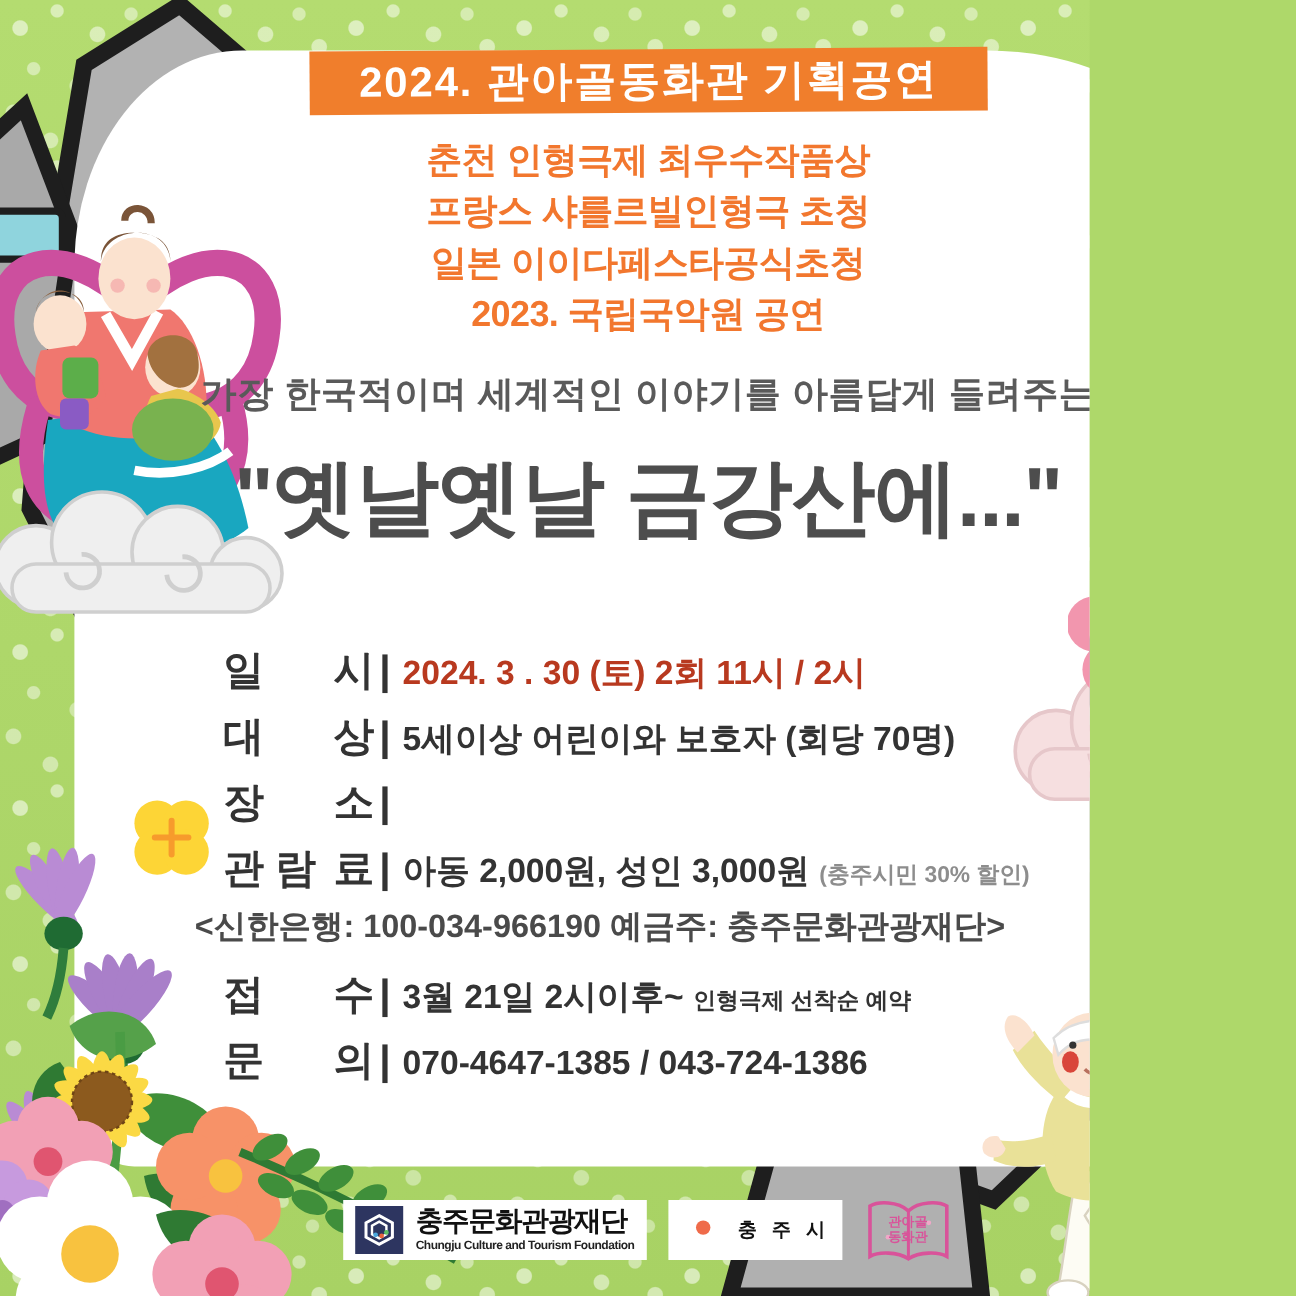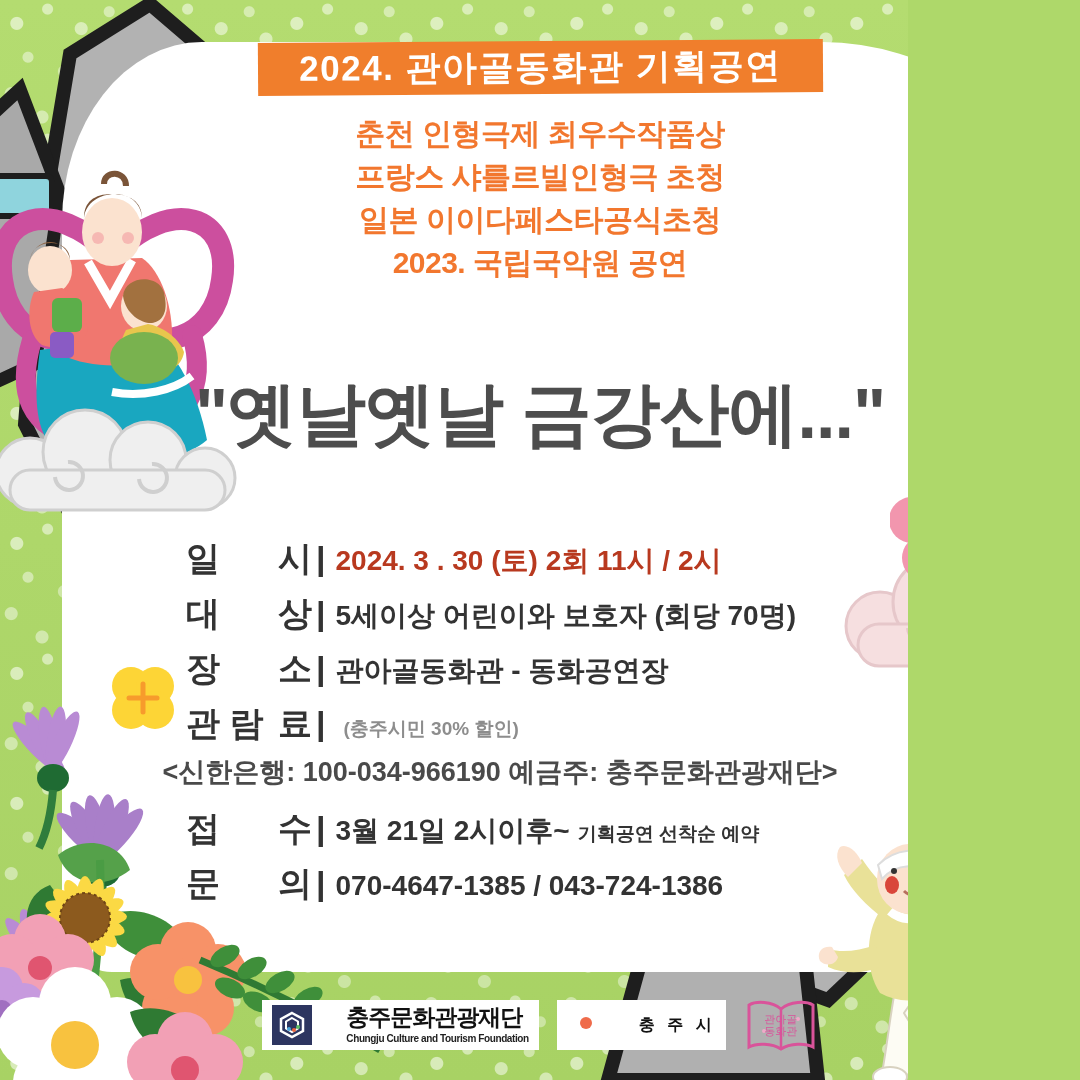--- a/index.html
+++ b/index.html
@@ -78,36 +78,36 @@
   .small{font-size:19px;color:#8d8d8d;font-weight:bold;margin-left:8px;}
   #bank{
     position:absolute;left:0;top:754px;width:1000px;z-index:30;
     text-align:center;color:#4a4a4a;font-size:27px;font-weight:bold;
   }
   
   #footer{
     position:absolute;left:0;top:990px;width:1080px;height:70px;z-index:30;
     display:flex;align-items:center;justify-content:center;gap:18px;
   }
-  .logobox{background:#fff;display:flex;align-items:center;height:50px;padding:0 10px;gap:24px;}
+  .logobox{background:#fff;display:flex;align-items:center;height:50px;padding:0 10px;}
   .ccf-mark{
     width:40px;height:40px;background:#2d3560;margin-right:10px;flex:none;
     display:flex;align-items:center;justify-content:center;
   }
   .ccf-txt{display:flex;flex-direction:column;line-height:1;}
   .ccf-kr{font-size:23px;font-weight:bold;color:#111;letter-spacing:-1px;}
   .ccf-en{font-size:10px;font-weight:bold;color:#222;letter-spacing:-0.4px;margin-top:5px;text-align:center;}
   .cj-mark{width:38px;height:38px;margin-right:10px;position:relative;flex:none;}
   .cj-kr{font-size:16px;font-weight:bold;color:#111;letter-spacing:4px;}
   .book{
     width:74px;height:56px;position:relative;
   }
   .book-kr{
     position:absolute;inset:0;display:flex;align-items:center;justify-content:center;
-    color:#d9539a;font-size:11px;font-weight:normal;line-height:12px;text-align:center;
+    color:#d9539a;font-size:11px;font-weight:bold;line-height:12px;text-align:center;
   }
 </style>
 </head>
 <body>
 
 <div id="poster">
 
   <svg class="deco below" style="left:-10px;top:-6px;width:300px;height:560px;">
     <polygon points="50,240 80,60 160,10 230,70 250,300 215,520 90,540 35,430" fill="#b2b2b2" stroke="#1e1e1e" stroke-width="14"></polygon>
     <polygon points="105,250 140,175 185,205 180,330 125,345" fill="#cfcfcf" stroke="#1e1e1e" stroke-width="11"></polygon>
@@ -494,20 +494,21 @@
     <span>2024. 관아골동화관 기획공연</span>
   </div>
 
   <div id="subtitles">
     <div>춘천 인형극제 최우수작품상</div>
     <div>프랑스 샤를르빌인형극 초청</div>
     <div>일본 이이다페스타공식초청</div>
     <div>2023. 국립국악원 공연</div>
   </div>
 
+  <div id="tagline">가장 한국적이며 세계적인 이야기를  아름답게  들려주는</div>
   <div id="showtitle">"옛날옛날 금강산에..."</div>
 
   <div id="info">
 
     <div class="row">
       <span class="lbl">
         <span>일</span>
         <span>시</span>
       </span>
       <span class="bar">|</span>
@@ -522,44 +523,44 @@
       <span class="bar">|</span>
       <span class="val">5세이상 어린이와 보호자 (회당 70명)</span>
     </div>
 
     <div class="row">
       <span class="lbl">
         <span>장</span>
         <span>소</span>
       </span>
       <span class="bar">|</span>
-      <span class="val">관아골동화관 - 동화공연장</span>
     </div>
 
     <div class="row">
       <span class="lbl w4">
         <span>관 람</span>
         <span>료</span>
       </span>
       <span class="bar">|</span>
+      <span class="val">아동 2,000원, 성인 3,000원</span>
       <span class="small">(충주시민 30% 할인)</span>
     </div>
   </div>
 
   <div id="bank">&lt;신한은행: 100-034-966190  예금주: 충주문화관광재단&gt;</div>
 
   <div id="info" style="top:806px;">
     <div class="row">
       <span class="lbl">
         <span>접</span>
         <span>수</span>
       </span>
       <span class="bar">|</span>
       <span class="val">3월 21일  2시이후~</span>
-      <span class="small" style="color:#333;">기획공연 선착순 예약</span>
+      <span class="small" style="color:#333;">인형극제 선착순 예약</span>
     </div>
     <div class="row">
       <span class="lbl">
         <span>문</span>
         <span>의</span>
       </span>
       <span class="bar">|</span>
       <span class="val">070-4647-1385 / 043-724-1386</span>
     </div>
   </div>

